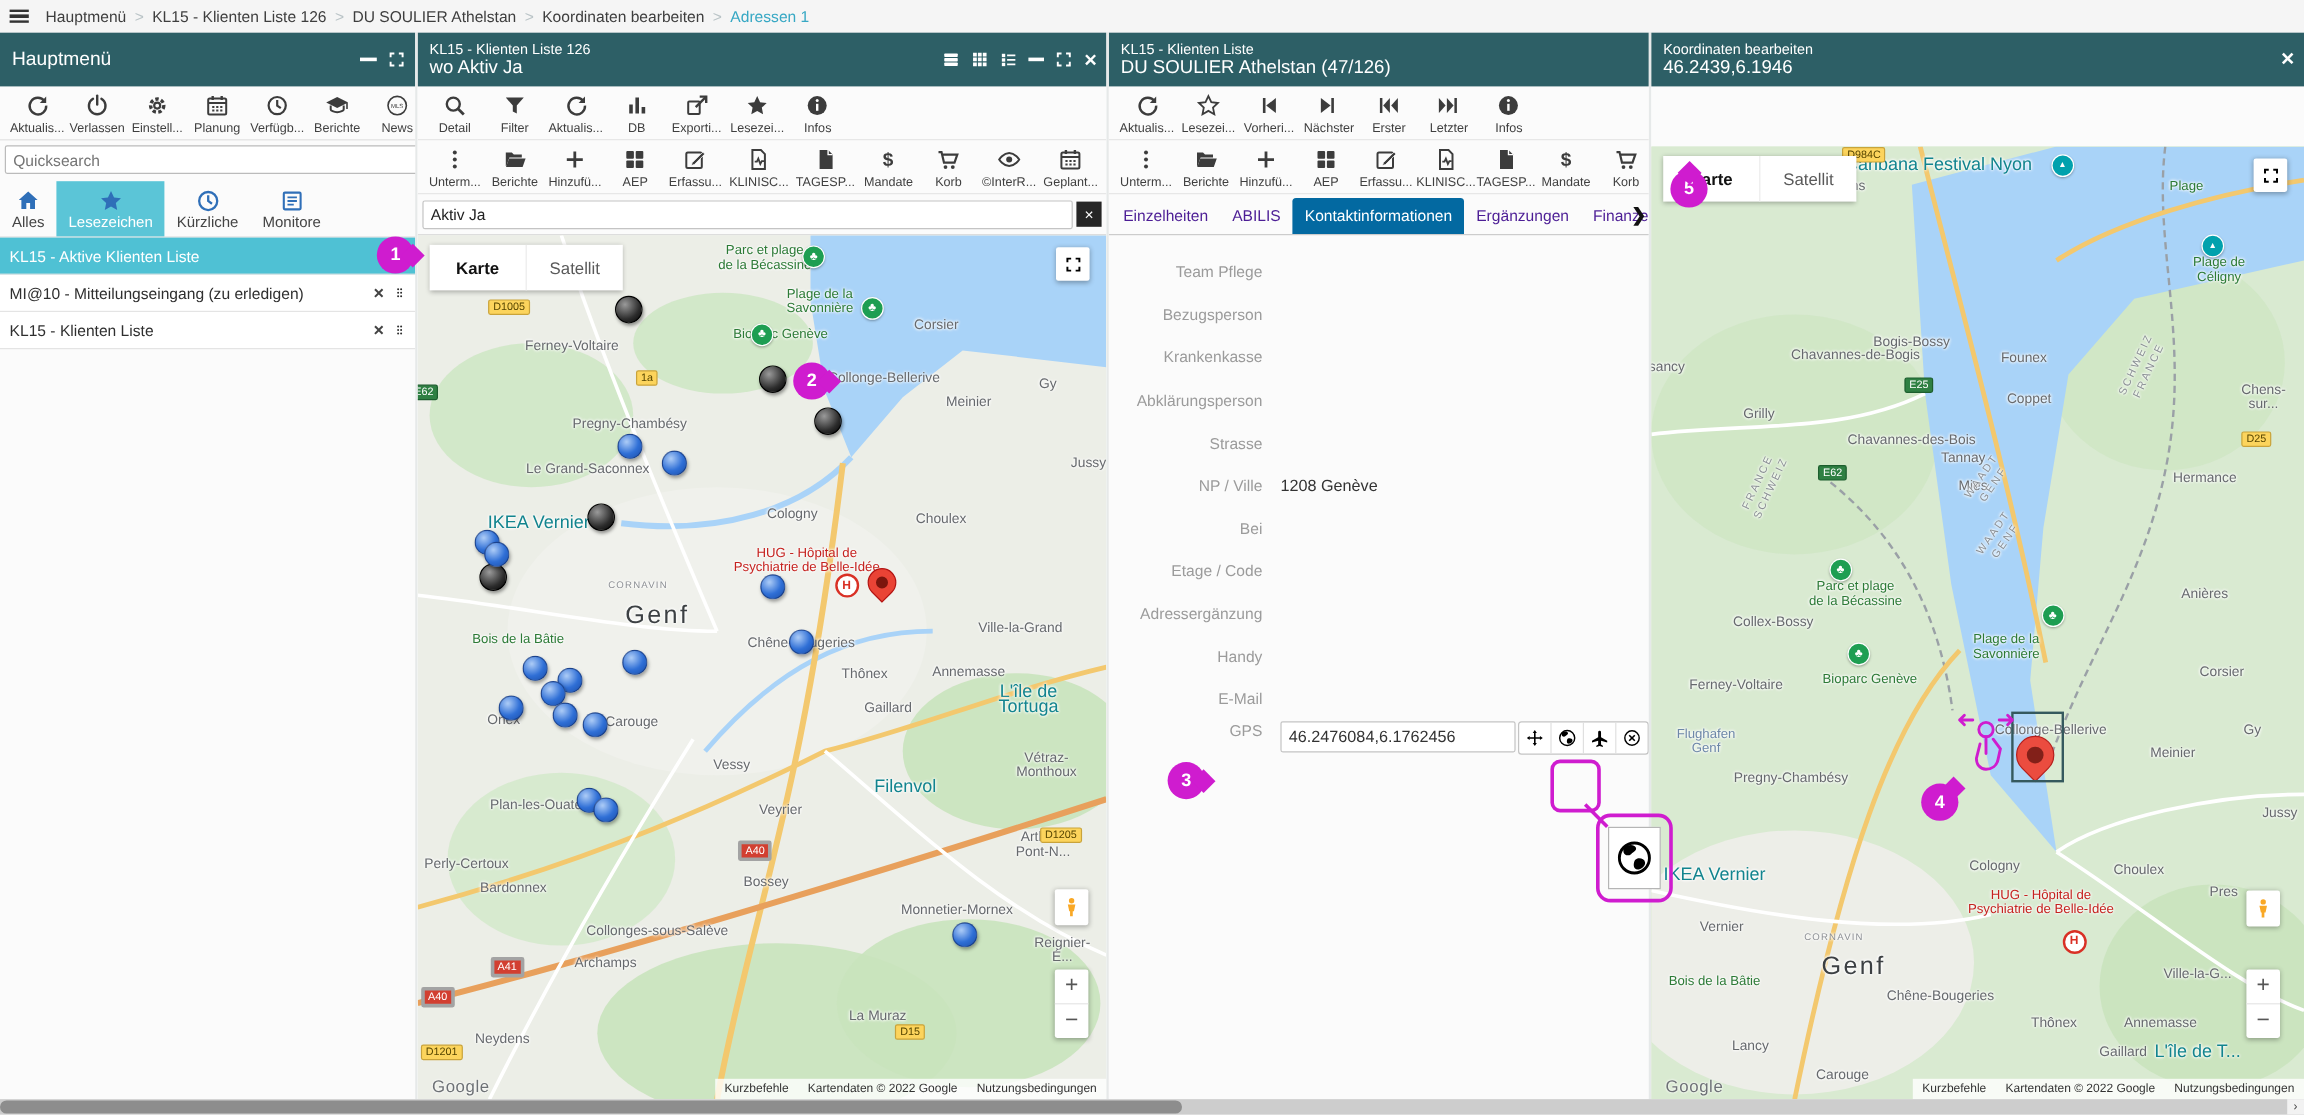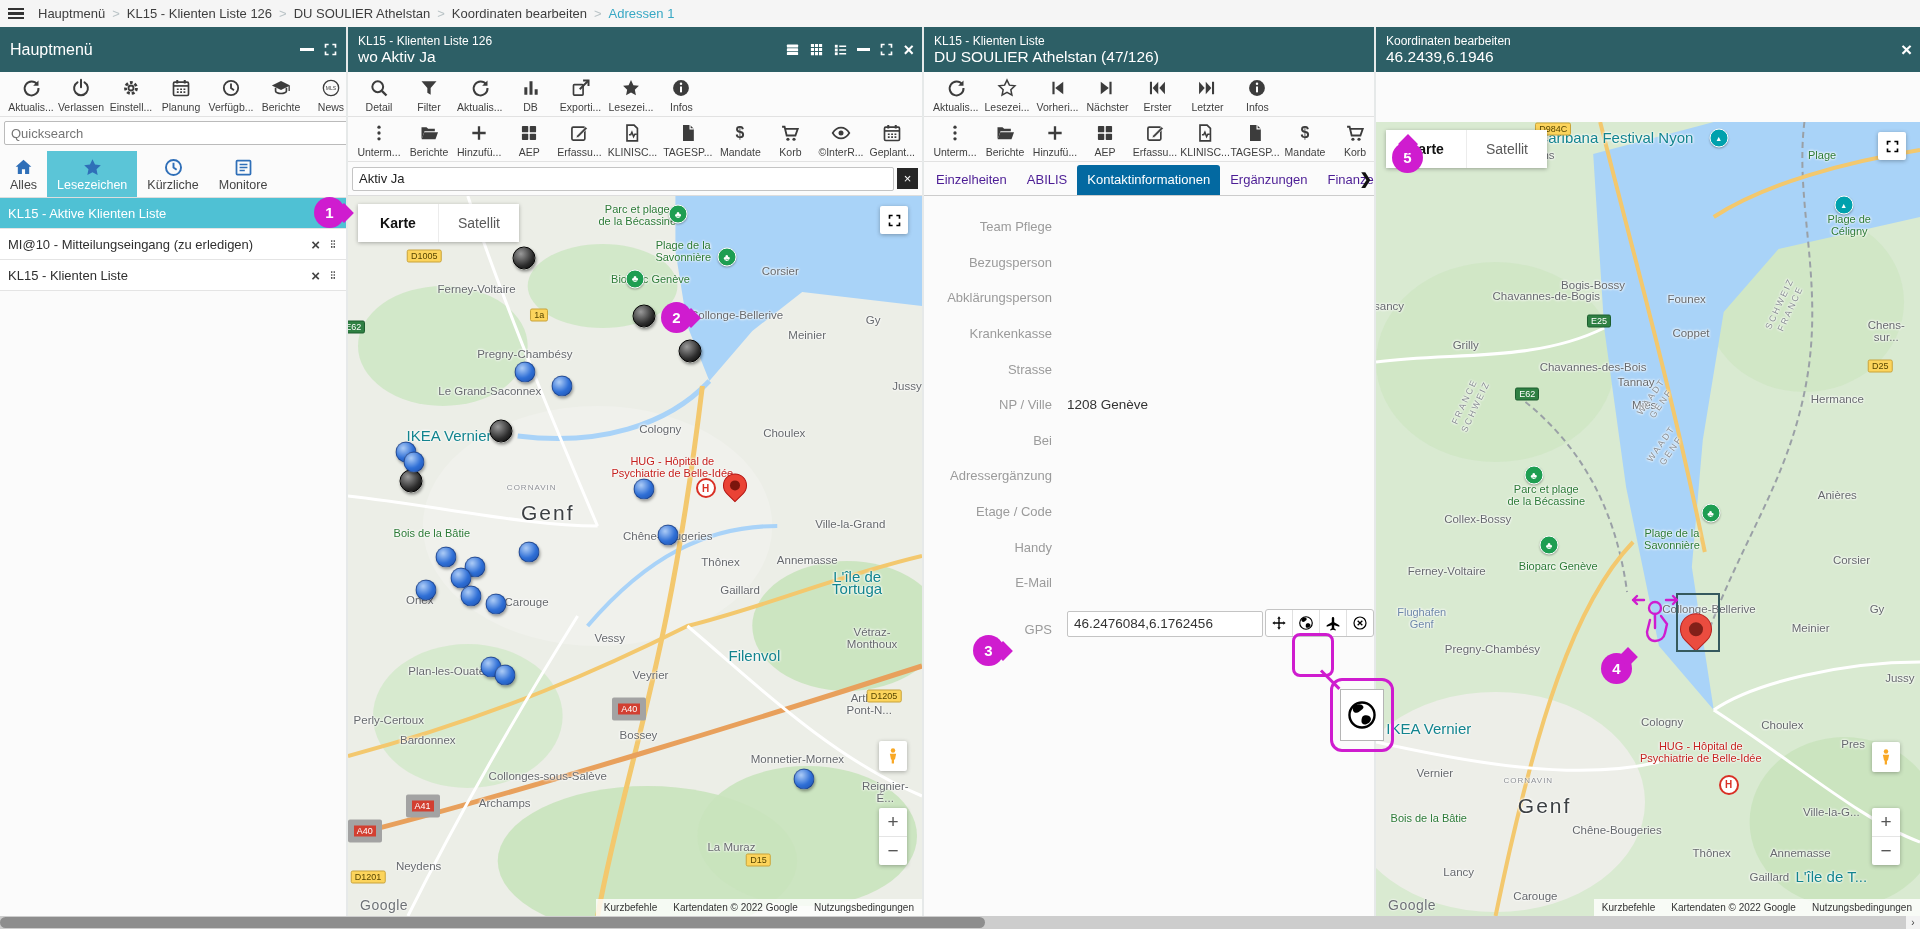--- a/index.html
+++ b/index.html
@@ -50,21 +50,21 @@
   .mapsvg{position:absolute;inset:0;width:100%;height:100%}
   .mlabel{position:absolute;transform:translate(-50%,-50%);font-size:11.5px;color:#66696d;white-space:pre-line;text-align:center;line-height:12px;text-shadow:0 0 3px #fff,0 0 3px #fff,0 0 2px #fff;pointer-events:none}
   .mlabel.t-city{font-size:21px;color:#3c4043;letter-spacing:2px;font-weight:500}
   .mlabel.t-poi{color:#12848e;font-size:15px}
   .mlabel.t-park{color:#2c7a36;font-size:11px}
   .mlabel.t-red{color:#c5221f;font-size:11px}
   .mlabel.t-air{color:#6d87a8;font-size:11px}
   .mlabel.t-tiny{font-size:8px;letter-spacing:1px;color:#8d9095}
   .mlabel.t-region{font-size:9px;letter-spacing:2px;color:#8a8f94}
   .mlabel.t-road-d{background:#fcd45c;border:1px solid #c9a33a;color:#574600;font-size:9px;padding:0 3px;border-radius:2px;text-shadow:none;line-height:11px}
-  .mlabel.t-road-a{background:#d23f31;border:6px solid #a3a3a3;color:#fff;font-size:9px;padding:0 3px;border-radius:2px;text-shadow:none;line-height:11px}
+  .mlabel.t-road-a{background:#d23f31;border:3px solid #a3a3a3;color:#fff;font-size:9px;padding:0 3px;border-radius:2px;text-shadow:none;line-height:11px}
   .mlabel.t-road-e{background:#2f8043;border:1px solid #1d5e2e;color:#fff;font-size:9px;padding:0 3px;border-radius:2px;text-shadow:none;line-height:11px}
   .mk{position:absolute;transform:translate(-50%,-50%)}
   .mk.t-blue{width:19px;height:19px;border-radius:50%;background:radial-gradient(circle at 35% 30%,#aecdf7,#2f6fd6 55%,#1b4ea8);border:1px solid rgba(10,20,60,.4);box-shadow:1px 2px 3px rgba(0,0,0,.35)}
   .mk.t-black{width:21px;height:21px;border-radius:50%;background:radial-gradient(circle at 35% 30%,#9a9a9a,#2d2d2d 60%,#000);border:1px solid #000;box-shadow:1px 2px 3px rgba(0,0,0,.4)}
   .mk.t-green{width:17px;height:17px;border-radius:50%;background:#1e9e52;border:1.5px solid #fff;color:#fff;font-size:10px;display:flex;align-items:center;justify-content:center;box-shadow:0 1px 2px rgba(0,0,0,.3)}
   .mk.t-green::after{content:"♣";line-height:1}
   .mk.t-teal{width:17px;height:17px;border-radius:50%;background:#00a1ad;border:1.5px solid #fff;color:#fff;font-size:9px;display:flex;align-items:center;justify-content:center;box-shadow:0 1px 2px rgba(0,0,0,.3)}
   .mk.t-teal::after{content:"▲";line-height:1;font-size:7px}
   .mk.t-hosp{width:16px;height:16px;border-radius:50%;background:#fff;border:2px solid #d93025;color:#d93025;font-size:10px;font-weight:bold;display:flex;align-items:center;justify-content:center}
   .mk.t-hosp::after{content:"H"}
@@ -90,21 +90,21 @@
   #clearbtn{width:21px;height:21px;background:#262626;color:#fff;display:flex;align-items:center;justify-content:center;font-size:13px;margin-left:3px;cursor:pointer}
   
   #p3tabs{display:flex;align-items:flex-end;height:33px;border-bottom:1px solid #ccc;background:#fbfbfb;padding:0 2px;position:relative}
   .p3tab{padding:7px 10px 8px;font-size:13px;color:#4c1d95;white-space:nowrap;cursor:pointer}
   .p3tab.active{background:#0369a1;color:#fff;border-radius:3px 3px 0 0}
   #tabmore{position:absolute;right:2px;top:8px;font-size:15px;color:#111;font-weight:bold;cursor:pointer}
   #formarea{padding-top:13px}
   .frow{height:35.6px;display:flex;align-items:center}
   .flabel{width:128px;text-align:right;color:#9b9b9b;font-size:13px;flex:none}
   .fvalue{margin-left:15px;color:#333;font-size:13.5px}
-  #gpsrow{display:flex;align-items:flex-end;height:36px}
+  #gpsrow{display:flex;align-items:flex-start;height:36px}
   #gpsrow .flabel{color:#9b9b9b}
   #gpsinput{margin-left:15px;width:188px;height:24px;border:1px solid #c4c4c4;border-radius:2px;padding:0 6px;font-size:13.5px;color:#333;font-family:"Liberation Sans",sans-serif}
   #gpsbtns{display:flex;margin-left:2px;border:1px solid #c4c4c4;border-radius:3px;background:#fff}
   .gbtn{width:26px;height:26px;display:flex;align-items:center;justify-content:center;cursor:pointer}
   .gbtn+.gbtn{border-left:1px solid #e0e0e0}
   .gbtn svg{width:16px;height:16px;fill:#222;stroke:#222}
   
   
   .ann{position:absolute;width:31px;height:31px;background:#cf1ccf;border-radius:50%;color:#fff;font-size:15px;font-weight:bold;display:flex;align-items:center;justify-content:center;z-index:40}
   .ann::after{content:"";position:absolute;width:14px;height:14px;background:#cf1ccf;transform:rotate(45deg)}
@@ -835,45 +835,45 @@
 
       <div class="frow">
           <span class="flabel">Team Pflege</span>
           <span class="fvalue"></span>
         </div>
           <div class="frow">
           <span class="flabel">Bezugsperson</span>
           <span class="fvalue"></span>
         </div>
           <div class="frow">
+          <span class="flabel">Krankenkasse</span>
+          <span class="fvalue"></span>
+        </div>
+          <div class="frow">
           <span class="flabel">Abklärungsperson</span>
-          <span class="fvalue"></span>
-        </div>
-          <div class="frow">
-          <span class="flabel">Krankenkasse</span>
           <span class="fvalue"></span>
         </div>
           <div class="frow">
           <span class="flabel">Strasse</span>
           <span class="fvalue"></span>
         </div>
           <div class="frow">
           <span class="flabel">NP / Ville</span>
           <span class="fvalue">1208 Genève</span>
         </div>
           <div class="frow">
           <span class="flabel">Bei</span>
           <span class="fvalue"></span>
         </div>
           <div class="frow">
+          <span class="flabel">Etage / Code</span>
+          <span class="fvalue"></span>
+        </div>
+          <div class="frow">
           <span class="flabel">Adressergänzung</span>
-          <span class="fvalue"></span>
-        </div>
-          <div class="frow">
-          <span class="flabel">Etage / Code</span>
           <span class="fvalue"></span>
         </div>
           <div class="frow">
           <span class="flabel">Handy</span>
           <span class="fvalue"></span>
         </div>
           <div class="frow">
           <span class="flabel">E-Mail</span>
           <span class="fvalue"></span>
         </div>

